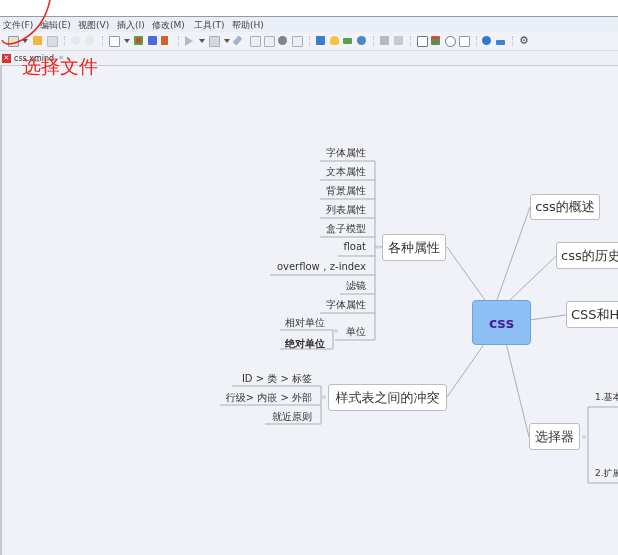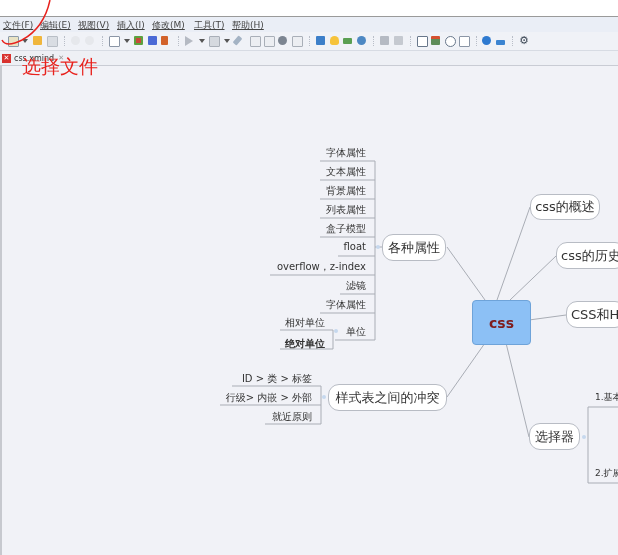--- a/index.html
+++ b/index.html
@@ -3,33 +3,33 @@
 <meta charset="utf-8">
 <style>
   html, body { margin:0; padding:0; }
   body {
     width:618px; height:555px; overflow:hidden; position:relative;
     background:#ffffff;
     font-family:"DejaVu Sans","Liberation Sans",sans-serif;
   }
   .topstrip { position:absolute; left:0; top:0; width:618px; height:16px; background:#fff; border-bottom:1px solid #9a9a9a; }
   .menubar { position:absolute; left:0; top:17px; width:618px; height:15px; background:#eaeef6; font-size:9px; color:#444; }
-  .menubar span { position:absolute; top:2px; white-space:nowrap; cursor:default;text-decoration:underline; }
+  .menubar span { position:absolute; top:2px; white-space:nowrap; cursor:default; }
   .toolbar { position:absolute; left:0; top:32px; width:618px; height:18px; background:#f0f2f7; border-bottom:1px solid #d7dbe3; }
   .tb { position:absolute; top:4px; width:9px; height:9px; border-radius:1px; }
   .sep { position:absolute; top:4px; width:1px; height:10px; border-left:1px dotted #b9bec8; }
   .dd { position:absolute; top:7px; width:0; height:0; border-left:3px solid transparent; border-right:3px solid transparent; border-top:4px solid #555; }
   .tabbar { position:absolute; left:0; top:51px; width:618px; height:14px; background:#eef0f5; border-bottom:1px solid #c9ccd4; }
   .tab { position:absolute; left:2px; top:0; height:14px; display:flex; align-items:center; font-size:8px; color:#333; }
   .tab-icon { width:9px; height:9px; background:#d8322f; color:#fff; font-size:7px; line-height:9px; text-align:center; margin-right:3px; font-weight:bold; }
   .tab-close { margin-left:4px; font-size:7px; color:#999; }
   .canvas { position:absolute; left:0; top:66px; width:618px; height:489px; background:#f1f2f7; border-left:2px solid #c7c9cf; box-sizing:border-box; }
   svg.links { position:absolute; left:0; top:0; }
-  .node { position:absolute; background:#fff; border:1px solid #b8bcc4; border-radius:11px; font-size:13px; color:#333; white-space:nowrap; box-sizing:border-box; display:flex; align-items:center; justify-content:center; }
-  .root { position:absolute; left:472px; top:300px; width:57px; height:43px; background:#8cc0f5; border:1px solid #6ea3d9; border-radius:4px; font-weight:bold; font-size:14px; color:#7f1d1d; display:flex; align-items:center; justify-content:center; }
+  .node { position:absolute; background:#fff; border:1px solid #b8bcc4; border-radius:3px; font-size:13px; color:#333; white-space:nowrap; box-sizing:border-box; display:flex; align-items:center; justify-content:center; }
+  .root { position:absolute; left:472px; top:300px; width:57px; height:43px; background:#8cc0f5; border:1px solid #6ea3d9; border-radius:4px; font-weight:bold; font-size:14px; color:#4c1d95; display:flex; align-items:center; justify-content:center; }
   .leaf { position:absolute; font-size:10px; color:#333; white-space:nowrap; text-align:right; }
   .annot { position:absolute; left:22px; top:54px; font-size:19px; color:#e8221d; font-family:"DejaVu Sans",sans-serif; }
 </style>
 </head>
 <body>
 
 <div class="topstrip"></div>
 
 <div class="menubar">
   <span style="left:3px">文件(F)</span>

